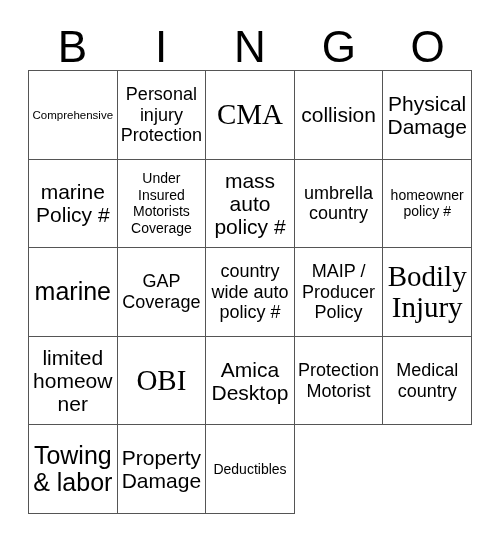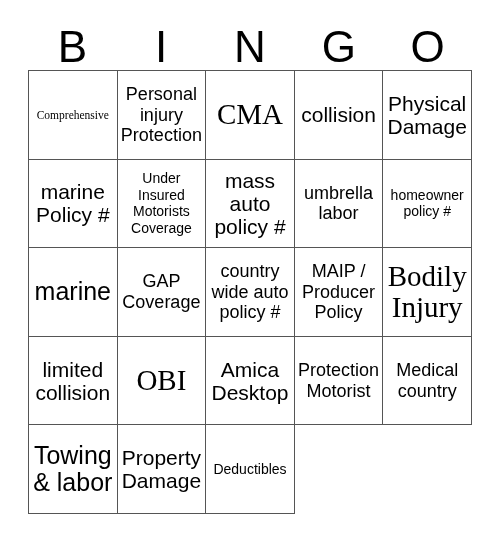--- a/index.html
+++ b/index.html
@@ -74,21 +74,21 @@
   }
   .cell-text {
     display: block;
     width: 100%;
     line-height: 1.12;
     word-wrap: break-word;
     color: #000000;
   }
 
   
-  .fs-tiny   { font-size: 11.5px; line-height: 1.22; font-family: Liberation Serif, serif; }
+  .fs-tiny   { font-size: 11.5px; line-height: 1.22; }
   .fs-small  { font-size: 14px;   line-height: 1.18; }
   .fs-med    { font-size: 18px;   line-height: 1.14; }
   .fs-large  { font-size: 21px;   line-height: 1.10; }
   .fs-xl     { font-size: 25px;   line-height: 1.08; }
   .fs-xxl    { font-size: 29px;   line-height: 1.06; font-family: Liberation Serif, serif; }
 </style>
 </head>
 <body>
 
 <div id="bingo-card">
@@ -122,21 +122,21 @@
     <div class="cell">
       <span class="cell-text fs-large">marine Policy #</span>
     </div>
     <div class="cell">
       <span class="cell-text fs-small">Under Insured Motorists Coverage</span>
     </div>
     <div class="cell">
       <span class="cell-text fs-large">mass auto policy #</span>
     </div>
     <div class="cell">
-      <span class="cell-text fs-med">umbrella labor</span>
+      <span class="cell-text fs-med">umbrella country</span>
     </div>
     <div class="cell">
       <span class="cell-text fs-small">homeowner policy #</span>
     </div>
 
     <div class="cell">
       <span class="cell-text fs-xl">marine</span>
     </div>
     <div class="cell">
       <span class="cell-text fs-med">GAP Coverage</span>
@@ -145,21 +145,21 @@
       <span class="cell-text fs-med">country wide auto policy #</span>
     </div>
 
     <div class="cell">
       <span class="cell-text fs-med">MAIP / Producer Policy</span>
     </div>
     <div class="cell">
       <span class="cell-text fs-xxl">Bodily Injury</span>
     </div>
     <div class="cell">
-      <span class="cell-text fs-large">limited collision</span>
+      <span class="cell-text fs-large">limited homeowner</span>
     </div>
     <div class="cell">
       <span class="cell-text fs-xxl">OBI</span>
     </div>
     <div class="cell">
       <span class="cell-text fs-large">Amica Desktop</span>
     </div>
 
     <div class="cell">
       <span class="cell-text fs-med">Protection Motorist</span>

